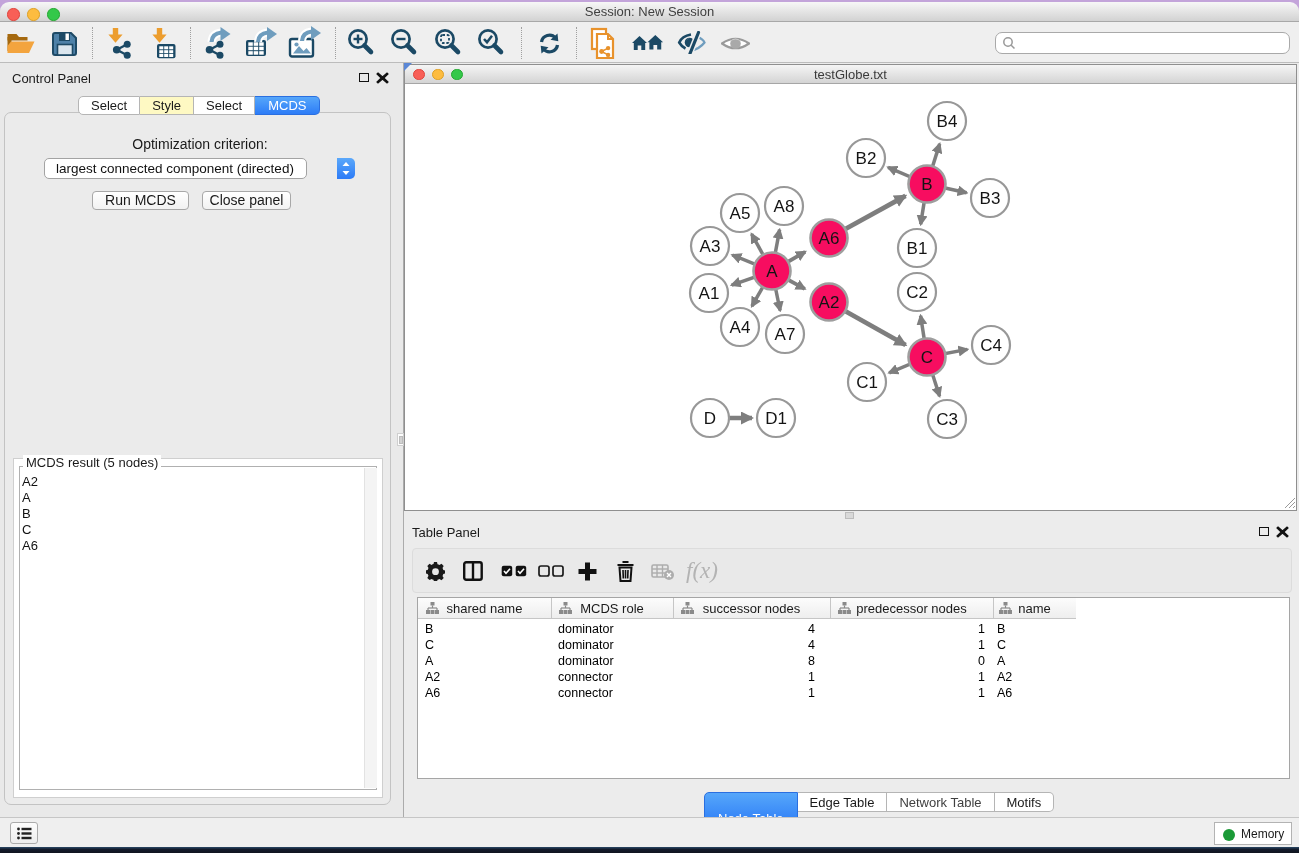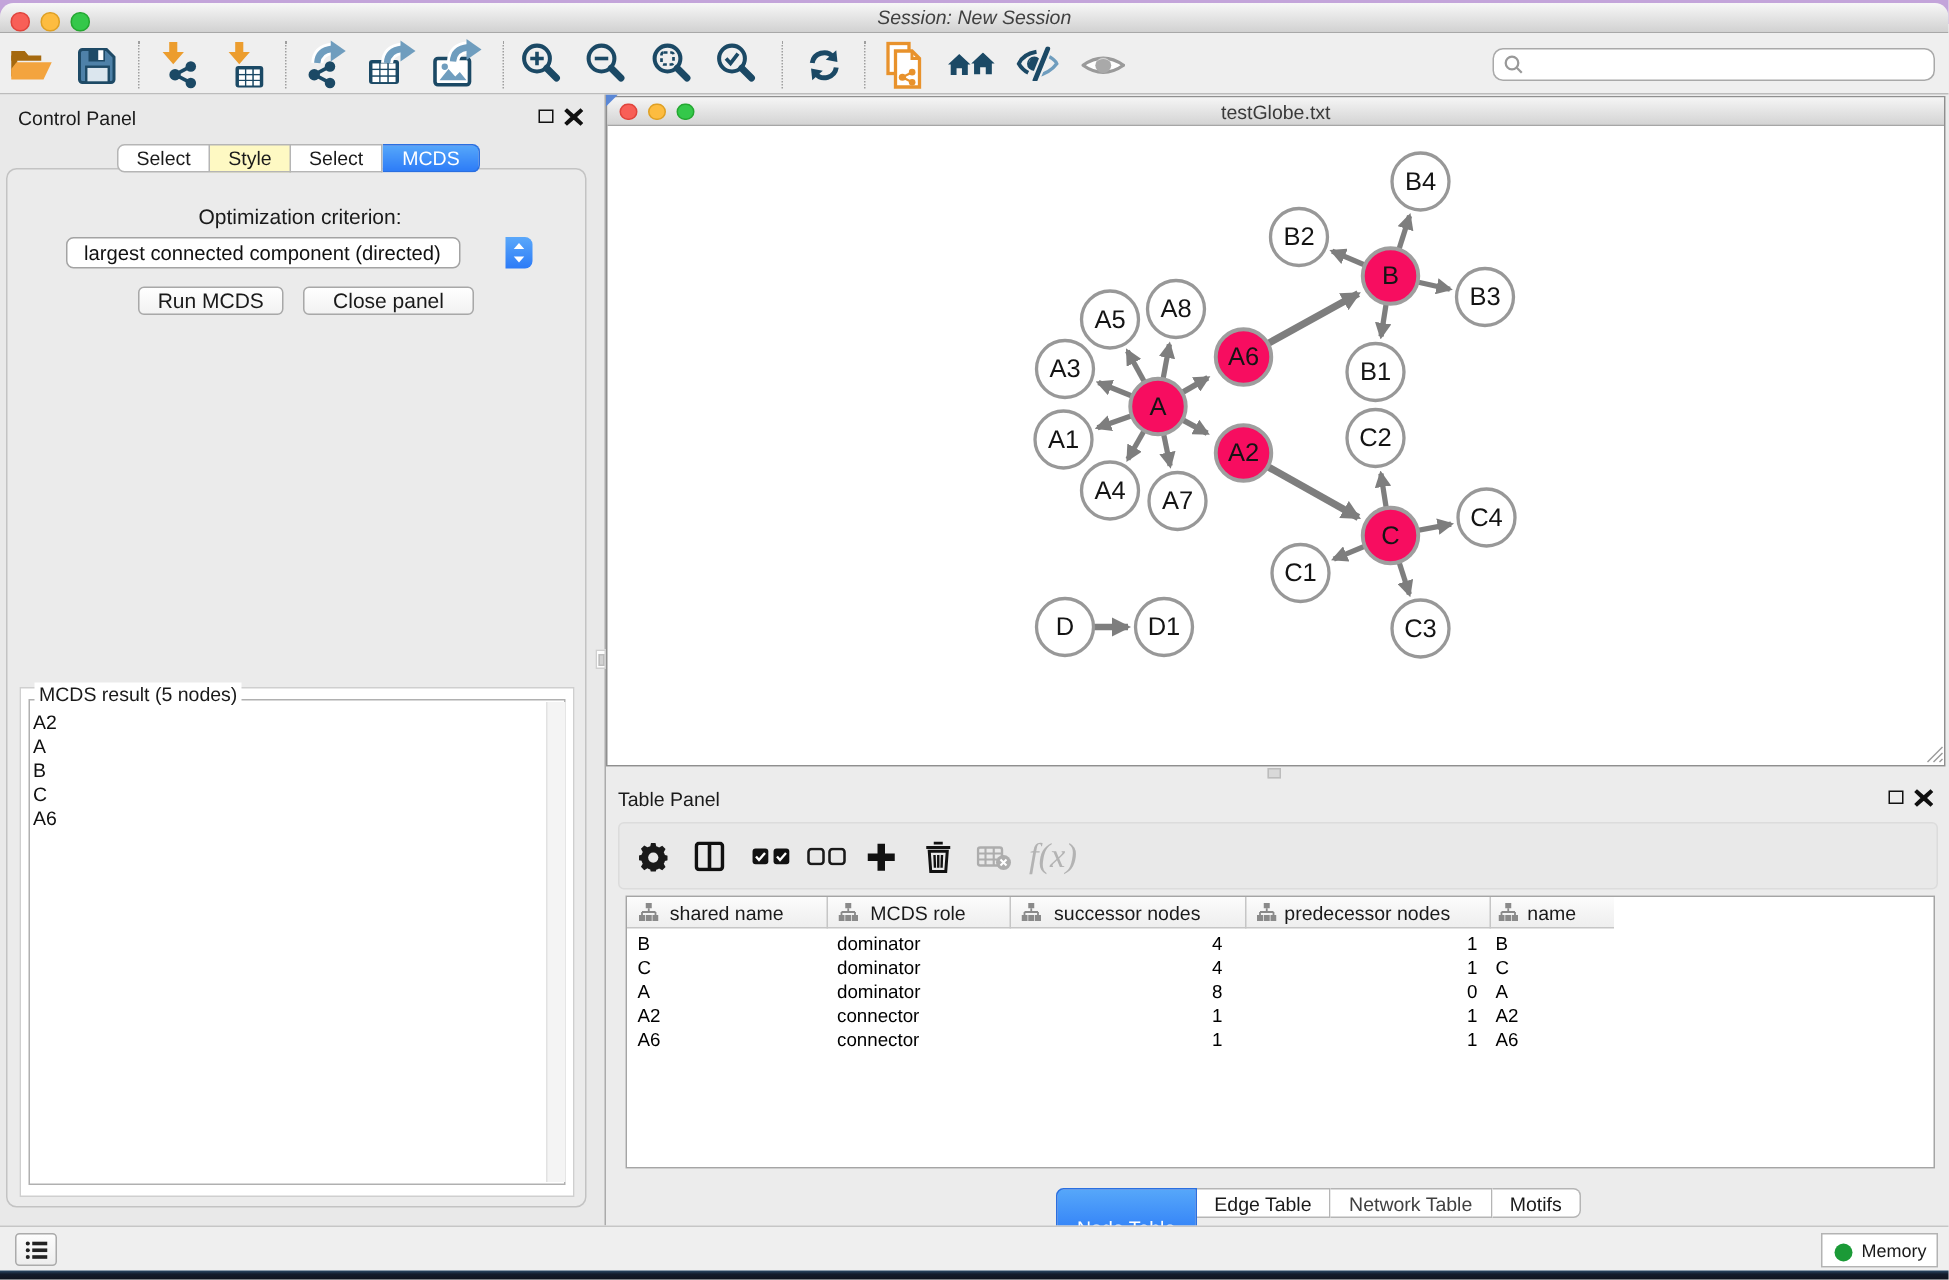--- a/index.html
+++ b/index.html
@@ -8,21 +8,21 @@
 .tl { border-radius:50%; position:absolute; top:6px; width:12.5px; height:12.5px; }
 svg { display:block; }
 </style></head>
 <body>
 <div class="abs" style="left:0;top:0;width:1299px;height:16px;background:#c3a4da;"></div>
 <div class="abs" style="left:0;top:2px;width:1299px;height:20px;border-radius:9px 9px 0 0;
   background:linear-gradient(#f7f7f7,#d2d2d2);border-bottom:1px solid #a8a8a8;">
   <span class="tl" style="left:7px;background:#f85f57;border:1px solid #e0443c;"></span>
   <span class="tl" style="left:27px;background:#fdbc40;border:1px solid #dfa024;"></span>
   <span class="tl" style="left:47px;background:#34c84a;border:1px solid #24a831;"></span>
-  <div style="text-align:center;font-size:13px;color:#404040;line-height:20px;font-style:italic;">Session: New Session</div>
+  <div style="text-align:center;font-size:13px;color:#404040;line-height:20px;">Session: New Session</div>
 </div>
 <div class="abs" style="left:0;top:22px;width:1299px;height:41px;background:#efefef;border-bottom:1px solid #bcbcbc;"></div>
 <div class="abs" style="left:92px;top:27px;width:0;height:32px;border-left:1px dotted #9f9f9f;"></div>
 <div class="abs" style="left:190px;top:27px;width:0;height:32px;border-left:1px dotted #9f9f9f;"></div>
 <div class="abs" style="left:335px;top:27px;width:0;height:32px;border-left:1px dotted #9f9f9f;"></div>
 <div class="abs" style="left:521px;top:27px;width:0;height:32px;border-left:1px dotted #9f9f9f;"></div>
 <div class="abs" style="left:576px;top:27px;width:0;height:32px;border-left:1px dotted #9f9f9f;"></div>
 <svg class="abs" style="left:6px;top:31px" width="30" height="25">
 <path d="M1.5,3 h9 l2.5,3 h8.5 v3.5 h-20 z" fill="#a5690f"></path>
 <path d="M1.5,6 h4 v14 h-4 z" fill="#a5690f"></path>
@@ -177,21 +177,21 @@
 
 <div class="abs" style="left:44px;top:158px;width:263px;height:21px;background:#fff;border:1px solid #a3a3a3;border-radius:5px;font-size:13.5px;color:#111;line-height:19px;padding-left:11px;">largest connected component (directed)</div>
 <div class="abs" style="left:337px;top:158px;width:18px;height:21px;background:linear-gradient(#5ba8fa,#2c7bf7);border-radius:0 5px 5px 0;">
 <svg width="18" height="21">
       <path d="M5.5,8 L9,4 L12.5,8 z" fill="#fff"></path>
       <path d="M5.5,13 L9,17 L12.5,13 z" fill="#fff"></path>
     </svg>
   </div>
 
 <div class="abs" style="left:92px;top:191px;width:97px;height:19px;background:linear-gradient(#ffffff,#f2f2f2);border:1px solid #a8a8a8;border-radius:4px;font-size:14px;color:#1a1a1a;text-align:center;line-height:17px;">Run MCDS</div>
-<div class="abs" style="left:202px;top:191px;width:114px;height:19px;background:linear-gradient(#ffffff,#f2f2f2);border:1px solid #a8a8a8;border-radius:4px;font-size:14px;color:#1a1a1a;text-align:center;line-height:17px;">Close panel</div>
+<div class="abs" style="left:202px;top:191px;width:89px;height:19px;background:linear-gradient(#ffffff,#f2f2f2);border:1px solid #a8a8a8;border-radius:4px;font-size:14px;color:#1a1a1a;text-align:center;line-height:17px;">Close panel</div>
 
 <div class="abs" style="left:13px;top:458px;width:370px;height:340px;background:#fff;border:1px solid #cfcfcf;"></div>
 <div class="abs" style="left:19px;top:466px;width:358px;height:324px;border:1px solid #b0b0b0;"></div>
 <div class="abs" style="left:23px;top:455px;background:#fff;padding:0 3px;font-size:13px;color:#1a1a1a;">MCDS result (5 nodes)</div>
 <div class="abs" style="left:364px;top:468px;width:13px;height:320px;background:#f4f4f4;border-left:1px solid #e2e2e2;"></div>
 <div class="abs" style="left:22px;top:474px;font-size:13px;color:#111;line-height:16px;">A2<br>A<br>B<br>C<br>A6</div>
 
 <div class="abs" style="left:403px;top:63px;width:1px;height:754px;background:#ababab;"></div>
 <div class="abs" style="left:397px;top:433px;width:7px;height:13px;background:#fdfdfd;border:1px solid #cfcfcf;"></div>
 <div class="abs" style="left:399px;top:436px;width:4px;height:8px;background:#d2d2d2;border:1px solid #bdbdbd;"></div>

